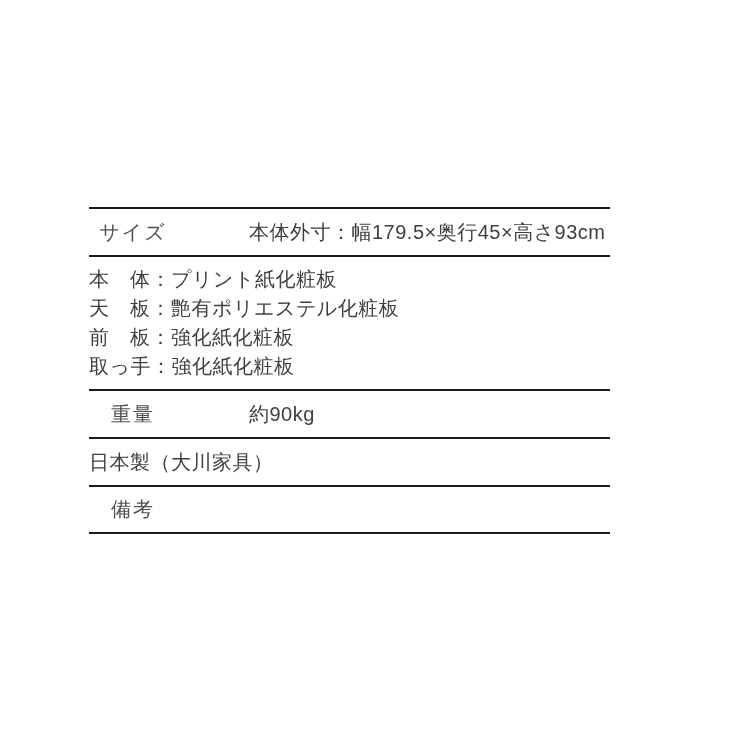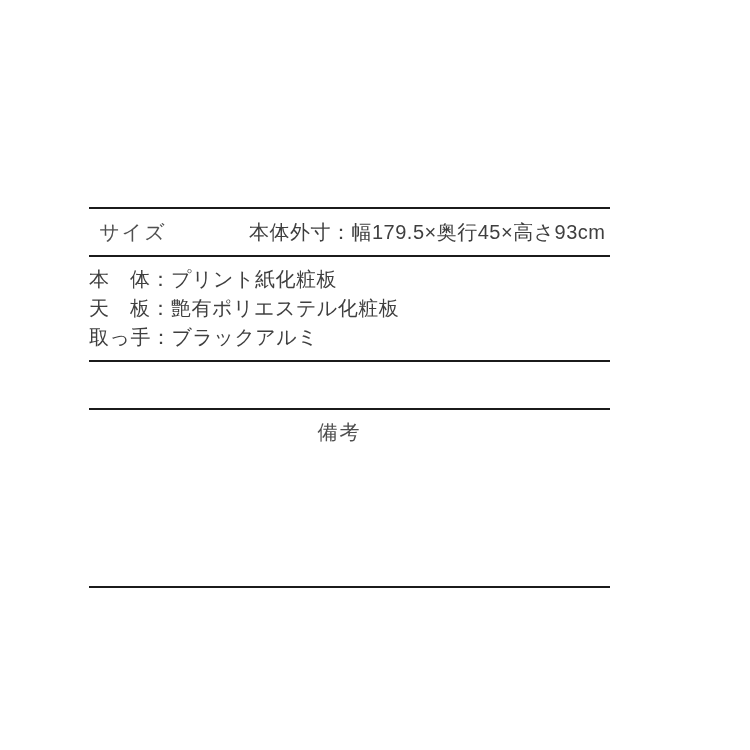--- a/index.html
+++ b/index.html
@@ -30,21 +30,20 @@
   .spec-row{
     display:flex;
     align-items:center;
     border-top:2px solid var(--border-color);
     min-height:48px;
     box-sizing:border-box;
     padding:8px 0;
   }
   .spec-row:last-child{
     border-bottom:2px solid var(--border-color);
-    flex-direction:column;
   }
   .spec-label{
     flex:0 0 160px;
     width:160px;
     box-sizing:border-box;
     padding-right:72px;
     text-align:center;
     font-size:20px;
     font-weight:300;
     letter-spacing:2px;
@@ -74,26 +73,36 @@
   <div class="spec-value-line">本体外寸：幅179.5×奥行45×高さ93cm</div>
 </div>
   </div>
 
   <div class="spec-row">
     <div class="spec-value">
   <div class="spec-value-line">本　体：プリント紙化粧板</div>
 
   <div class="spec-value-line">天　板：艶有ポリエステル化粧板</div>
 
+  <div class="spec-value-line">前　板：強化紙化粧板</div>
 
-  <div class="spec-value-line">取っ手：ブラックアルミ</div>
+  <div class="spec-value-line">取っ手：強化紙化粧板</div>
 </div>
   </div>
 
+  <div class="spec-row">
+    <div class="spec-label">重量</div>
+    <div class="spec-value">
+  <div class="spec-value-line">約90kg</div>
+</div>
+  </div>
 
   <div class="spec-row">
+    <div class="spec-value">
+  <div class="spec-value-line">日本製（大川家具）</div>
+</div>
   </div>
 
   <div class="spec-row">
     <div class="spec-label">備考</div>
   </div>
 </div>
 </div>
 
 </body></html>

